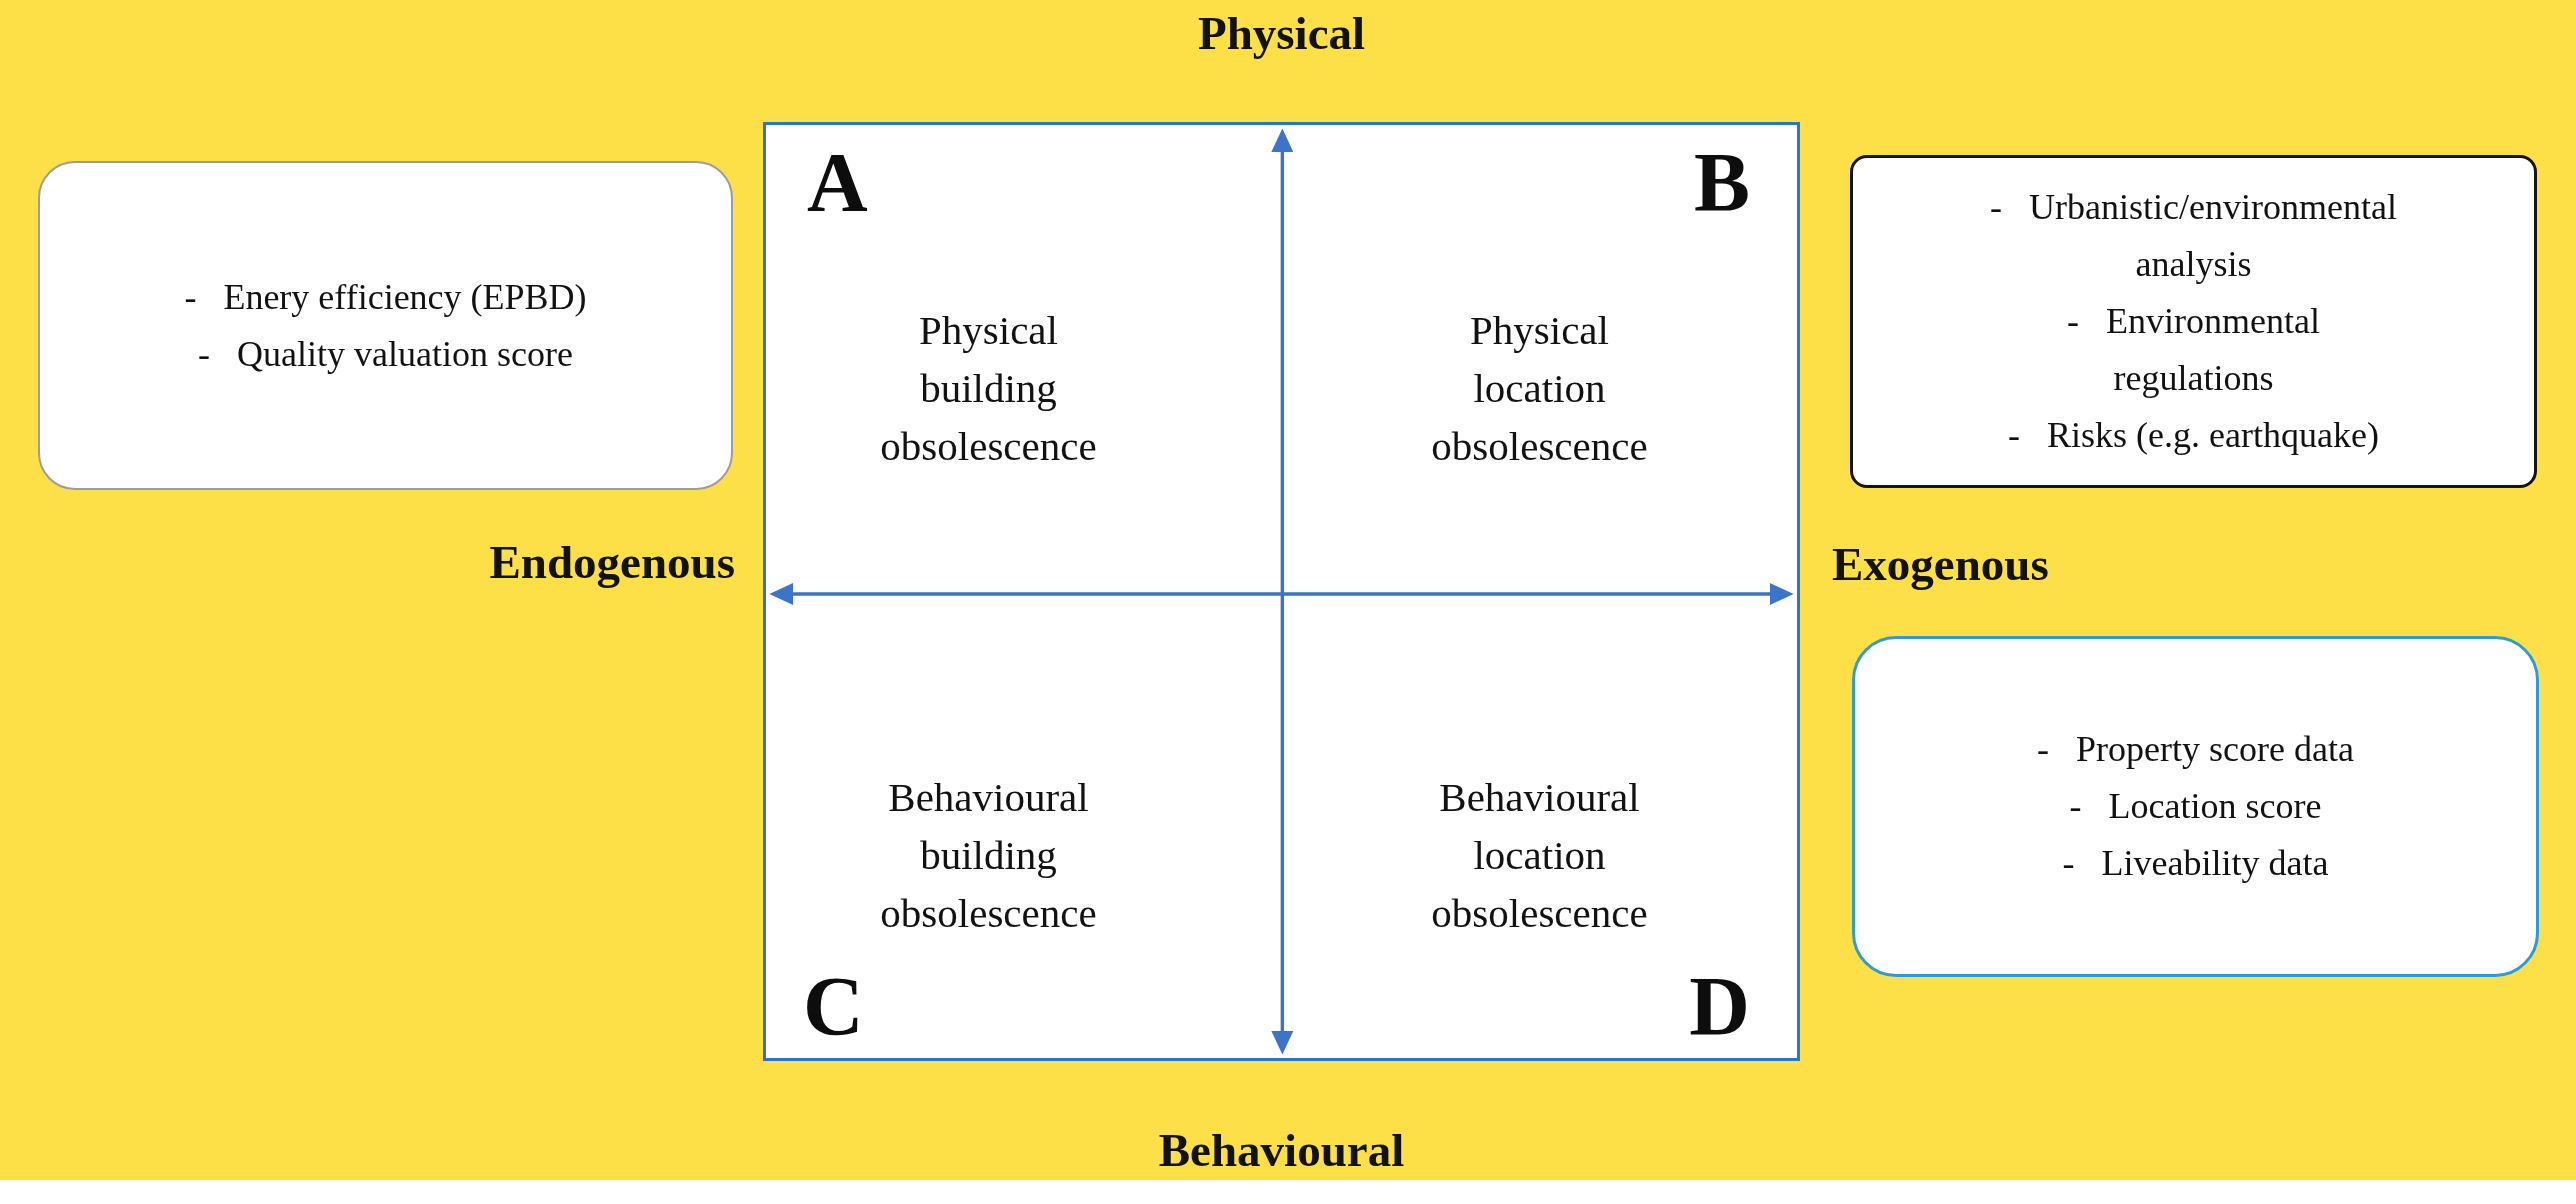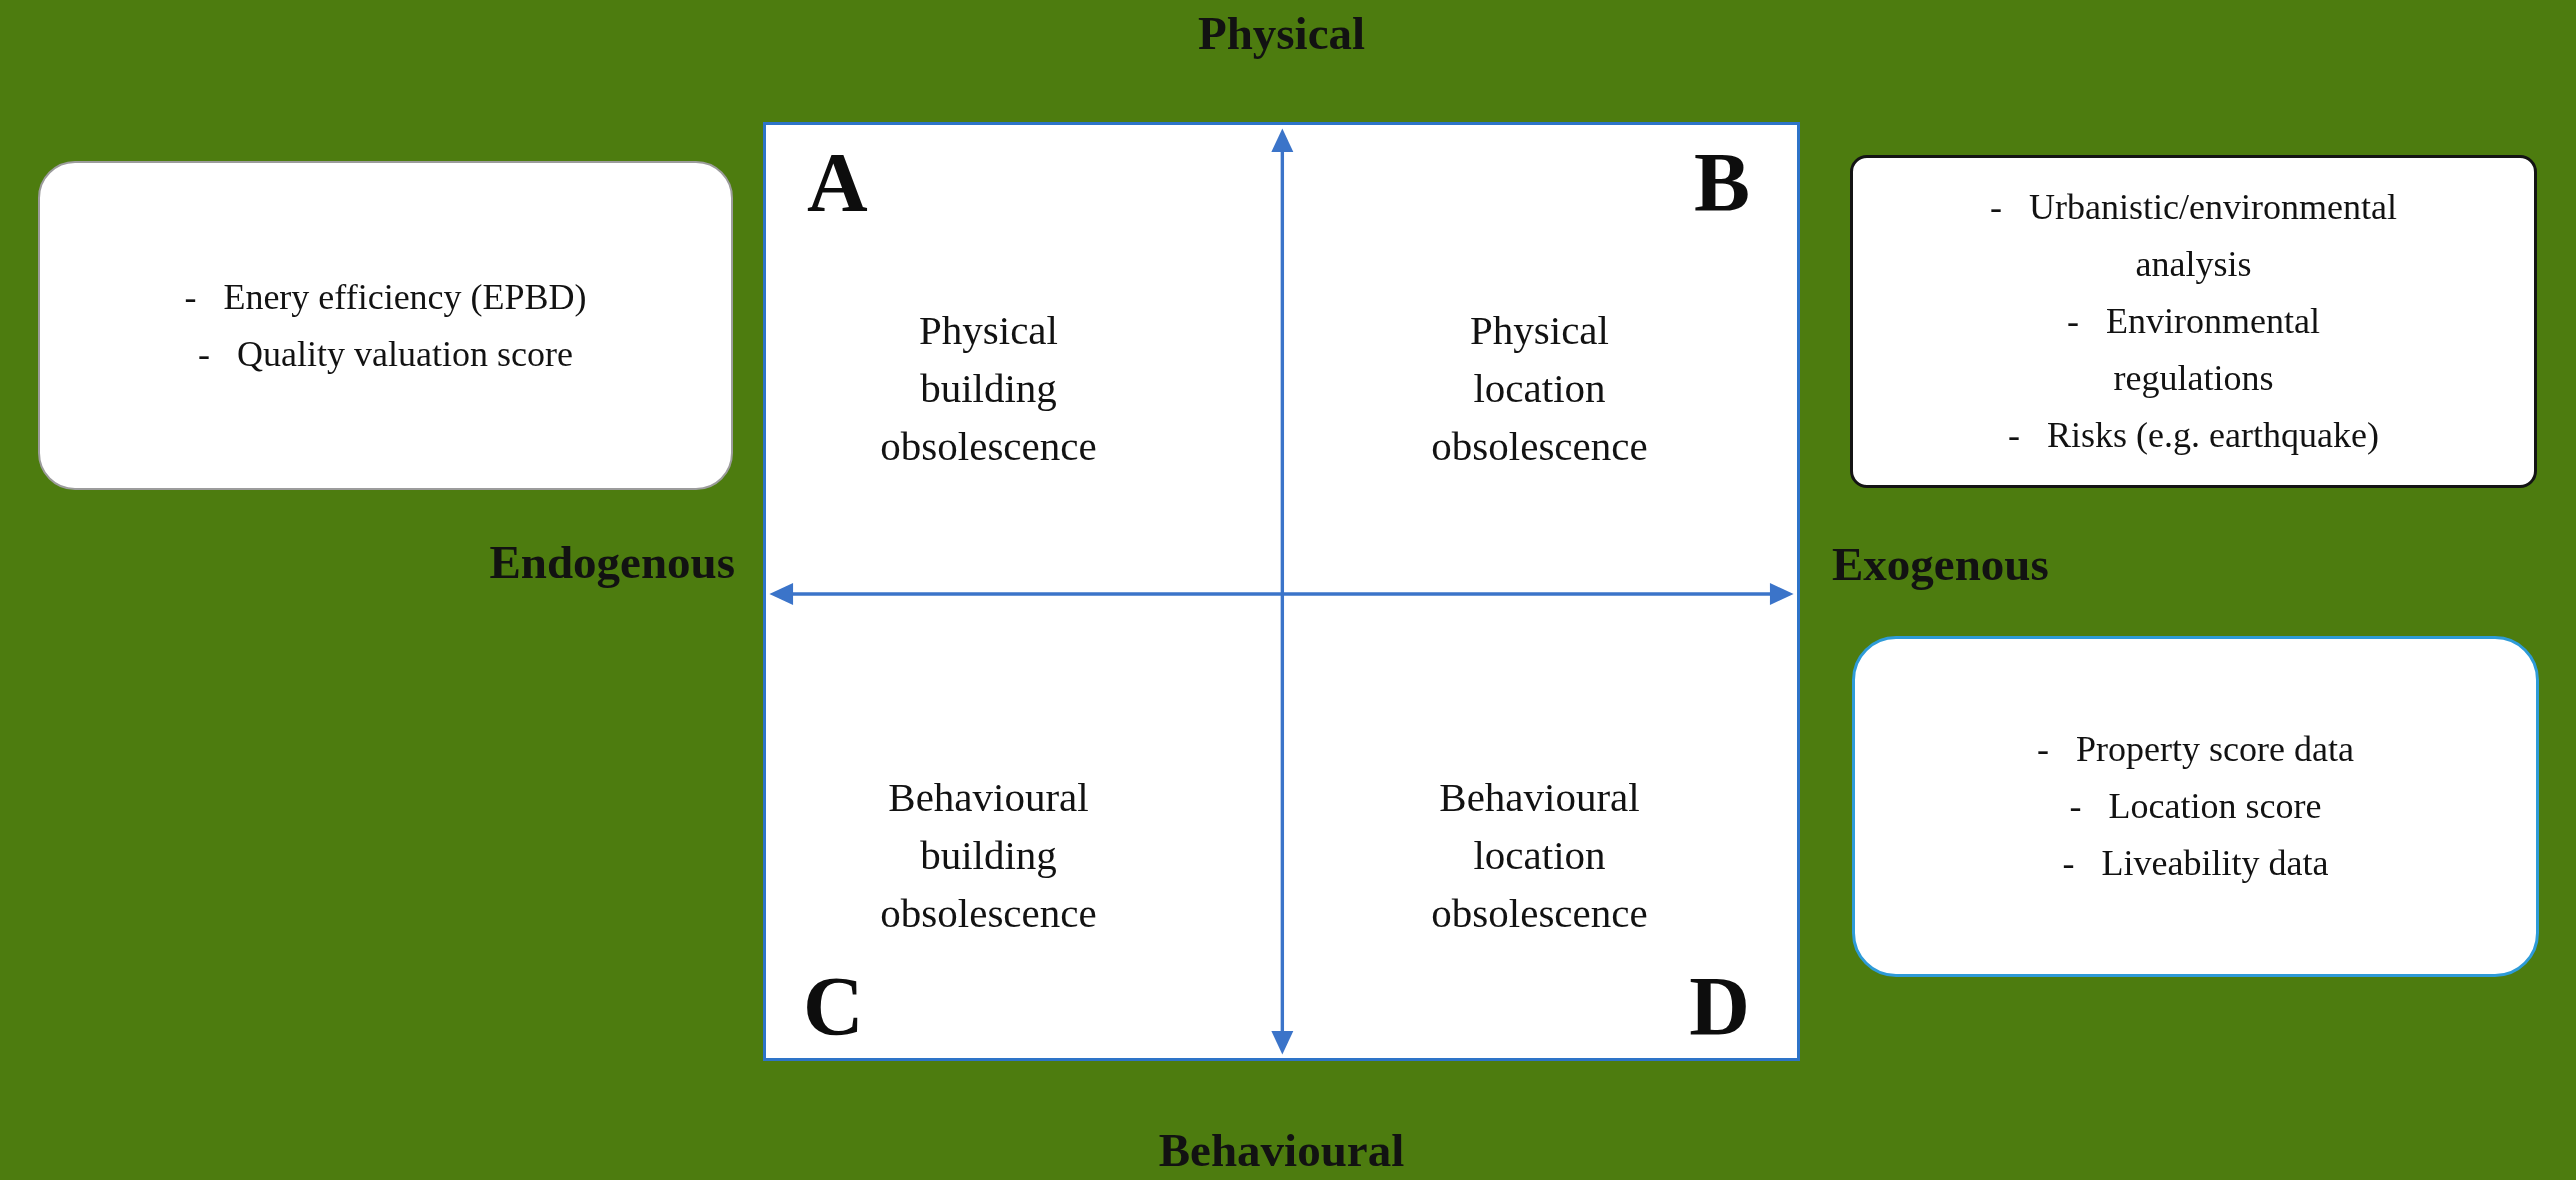--- a/index.html
+++ b/index.html
@@ -1,19 +1,19 @@
 <!DOCTYPE html>
 <html style="font-size:13.5px"><head>
 <meta charset="utf-8">
 <style>
   html,body{margin:0;padding:0;background:#ffffff;}
   .canvas{
     position:relative;
     width:2576px;height:1180px;
-    background:#4d7c0f;
+    background:#fde047;
     font-family:"Liberation Serif", serif;
     color:#121212;
     overflow:hidden;
   }
   
   .axis-label{position:absolute;font-weight:bold;font-size:47px;line-height:1.1;white-space:nowrap;}
   .axis-top{left:763px;top:8.4px;width:1037px;text-align:center;}
   .axis-bottom{left:763px;top:1125px;width:1037px;text-align:center;}
   .axis-left{left:338px;top:537px;width:397px;text-align:right;}
   .axis-right{left:1832px;top:539px;text-align:center;}

